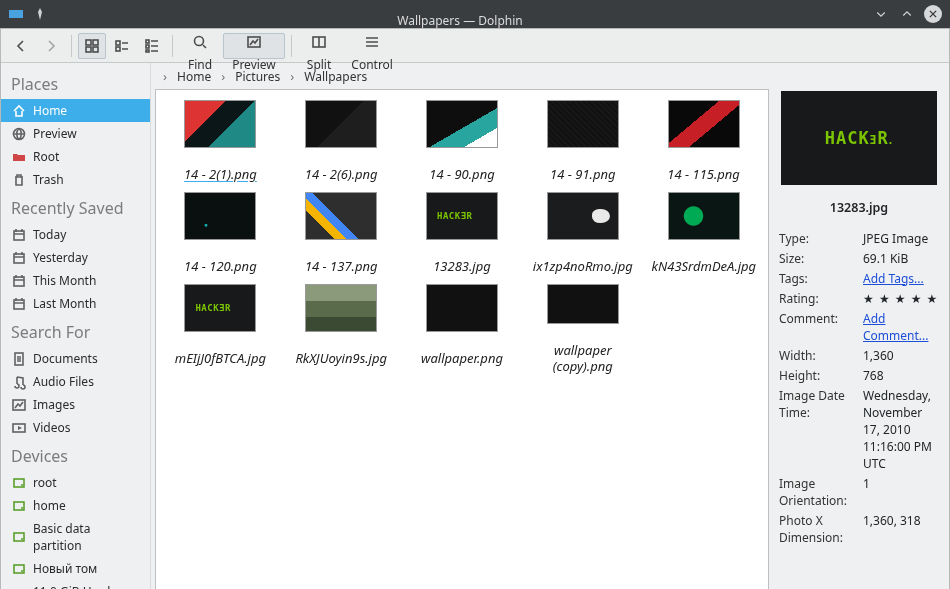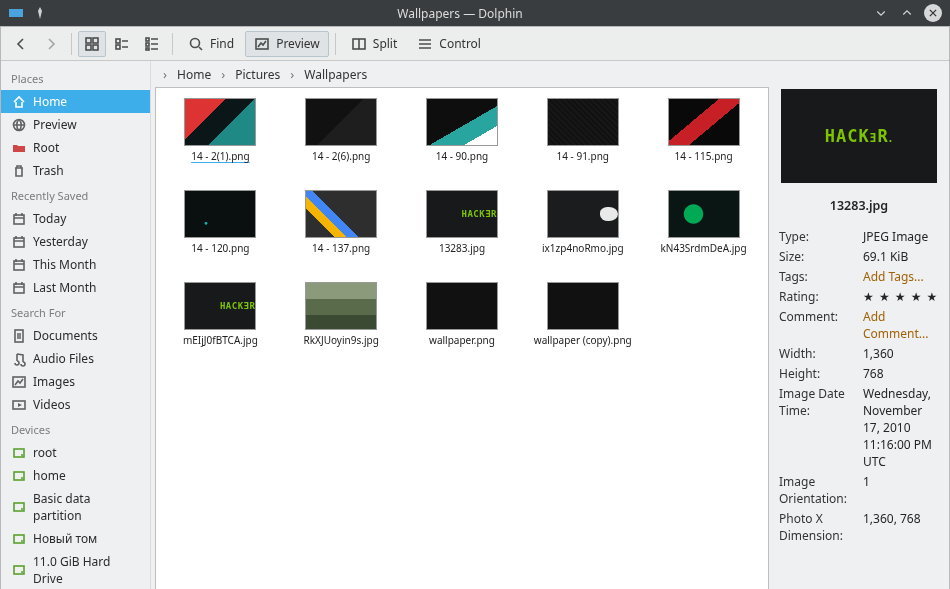--- a/index.html
+++ b/index.html
@@ -1,58 +1,58 @@
 <!DOCTYPE html>
 <html><head>
 <meta charset="utf-8">
 <style>
 * { box-sizing: border-box; margin: 0; padding: 0; font-family: "Noto Sans", "Segoe UI", sans-serif; font-size: 12px; }
 html, body { width: 950px; height: 589px; overflow: hidden; background: #333437; }
 .window { width: 950px; height: 589px; display: flex; flex-direction: column; }
-.titlebar { height: 28px; background: #3a3d40; color: #d6d8da; display: flex; align-items: center; padding: 4px 8px; }
+.titlebar { height: 28px; background: #3a3d40; color: #d6d8da; display: flex; padding: 12px 8px; }
 .titlebar .tb-left { display: flex; gap: 8px; align-items: center; }
 .titlebar .tb-title { flex: 1; text-align: center; font-size: 12px; color: #dcdcdc; }
 .titlebar .tb-right { display: flex; gap: 8px; align-items: center; }
 .tb-btn { width: 18px; height: 18px; border-radius: 9px; display: flex; align-items: center; justify-content: center; color: #ccc; cursor: pointer; }
 .tb-close { background: #d6d8da; color: #333; }
 .app { flex: 1; background: #eff0f1; display: flex; flex-direction: column; border: 1px solid #b6b8ba; }
 .toolbar { height: 34px; background: #eceeee; border-bottom: 1px solid #c6c8ca; display: flex; align-items: center; padding: 0 6px; gap: 2px; }
 .tool-sep { width: 1px; height: 22px; background: #c6c8ca; margin: 0 4px; }
-.tool-btn { height: 26px; padding: 0 8px; display: flex; align-items: center; gap: 6px; color: #333; border: 1px solid transparent; border-radius: 2px; cursor: pointer; }
+.tool-btn { height: 26px; padding: 0 8px; display: flex; align-items: center; gap: 6px; color: #333; border: 1px solid transparent; border-radius: 2px; cursor: pointer; flex-direction: column; }
 .tool-btn.active { background: #dfe3e5; border-color: #b9c5cc; }
 .tool-btn.icononly { width: 28px; padding: 0; justify-content: center; }
 .icon { width: 16px; height: 16px; display: inline-flex; align-items: center; justify-content: center; color: #4d4d4d; }
 .icon svg { width: 16px; height: 16px; stroke: currentColor; fill: none; stroke-width: 1.6; }
 .body { flex: 1; display: flex; min-height: 0; }
 .sidebar { width: 150px; background: #eff0f1; border-right: 1px solid #dadcde; overflow-y: auto; padding-top: 4px; }
-.sb-head { color: #7a7c7e; padding: 6px 10px 4px 10px; font-size: 11px; }
+.sb-head { color: #7a7c7e; padding: 6px 10px 4px 10px; font-size: 16px; }
 .sb-item { display: flex; align-items: center; gap: 6px; padding: 3px 10px 3px 10px; color: #2b2b2b; cursor: pointer; }
 .sb-item.selected { background: #3daee9; color: #fff; }
 .sb-item .icon { color: #606264; }
 .sb-item.selected .icon { color: #fff; }
 .main { flex: 1; display: flex; flex-direction: column; min-width: 0; }
 .breadcrumb { height: 26px; display: flex; align-items: center; padding: 0 6px; gap: 2px; color: #333; }
 .bc-sep { color: #777; padding: 0 6px; font-size: 13px; }
 .bc-item { padding: 2px 2px; cursor: pointer; }
 .bc-item.current { font-weight: 400; }
 .content-row { flex: 1; display: flex; min-height: 0; }
 .files { flex: 1; border: 1px solid #bdbfc1; margin: 0 6px 0 4px; background: #fff; overflow: auto; padding: 10px 6px; display: grid; grid-template-columns: repeat(5, 1fr); grid-auto-rows: 90px; gap: 2px 4px; align-content: start; }
 .file { display: flex; flex-direction: column; align-items: center; text-align: center; cursor: pointer; }
-.thumb { width: 72px; height: 48px; border: 1px solid #999; background: #222; display: flex; align-items: center; justify-content: flex-end; overflow: hidden; }
-.fname { margin-top: 4px; font-size: 10px; color: #222; max-width: 104px; line-height: 1.25; }
+.thumb { width: 72px; height: 48px; border: 1px solid #999; background: #222; display: flex; align-items: center; justify-content: flex-start; overflow: hidden; padding-left: 10px; }
+.fname { margin-top: 18px; font-size: 13px; color: #222; max-width: 104px; line-height: 1.25; font-style: italic; }
 .file.selected .fname { text-decoration: underline; text-decoration-color: #3daee9; text-underline-offset: 2px; }
 .infopanel { width: 174px; padding: 2px 10px 6px 4px; overflow-y: auto; color: #232629; }
 .preview-box { width: 156px; height: 94px; background: #17191b; display: flex; align-items: center; justify-content: center; margin: 0 auto 14px auto; }
 .hacker-txt { font-family: monospace; font-weight: bold; font-size: 17px; letter-spacing: 1px; color: #7cc400; }
 .hacker-txt .e { color: #7cc400; }
 .info-title { text-align: center; font-weight: 600; font-size: 12.5px; margin-bottom: 12px; }
 .info-row { display: flex; gap: 6px; padding: 1.5px 0; font-size: 11.5px; }
 .info-key { width: 78px; text-align: left; color: #333; }
 .info-val { flex: 1; color: #232629; word-wrap: break-word; }
-.linkish { color: #a16207; cursor: pointer; }
+.linkish { color: #1d4ed8; text-decoration: underline; cursor: pointer; }
 .stars { letter-spacing: 1px; }
 
 .th-mat1 { background: linear-gradient(135deg,#d33 0 35%,#0b1619 35% 60%,#1f8a85 60% 100%); }
 .th-dark { background: linear-gradient(135deg,#111 0 50%,#1e1e1e 50% 100%); }
 .th-teal { background: linear-gradient(150deg,#0e0e0e 0 55%,#27a59e 55% 78%,#fff 78% 100%); }
 .th-gray { background: repeating-linear-gradient(45deg,#111,#111 2px,#171717 2px,#171717 4px); }
 .th-red  { background: linear-gradient(140deg,#090909 0 40%,#c62026 40% 60%,#090909 60% 100%); }
 .th-line1 { background: radial-gradient(circle at 30% 70%, #1aa 0 2%, transparent 3%), #0a0f0f; }
 .th-line2 { background: linear-gradient(150deg,#0a0a0a 0 55%,#1fa29a 55% 100%); }
 .th-diag  { background: linear-gradient(45deg,#2e2e2e 0 25%,#f4b400 25% 35%,#4285f4 35% 45%,#2e2e2e 45% 100%); }
@@ -458,21 +458,21 @@
                 <div class="info-row">
                   <div class="info-key">Image Date Time:</div>
                   <div class="info-val">Wednesday, November 17, 2010 11:16:00 PM UTC</div>
                 </div>
                 <div class="info-row">
                   <div class="info-key">Image Orientation:</div>
                   <div class="info-val">1</div>
                 </div>
                 <div class="info-row">
                   <div class="info-key">Photo X Dimension:</div>
-                  <div class="info-val">1,360, 768</div>
+                  <div class="info-val">1,360, 318</div>
                 </div>
               </div>
           </div>
         </div>
       </div>
     </div>
 
   </div>
 </div>
 

